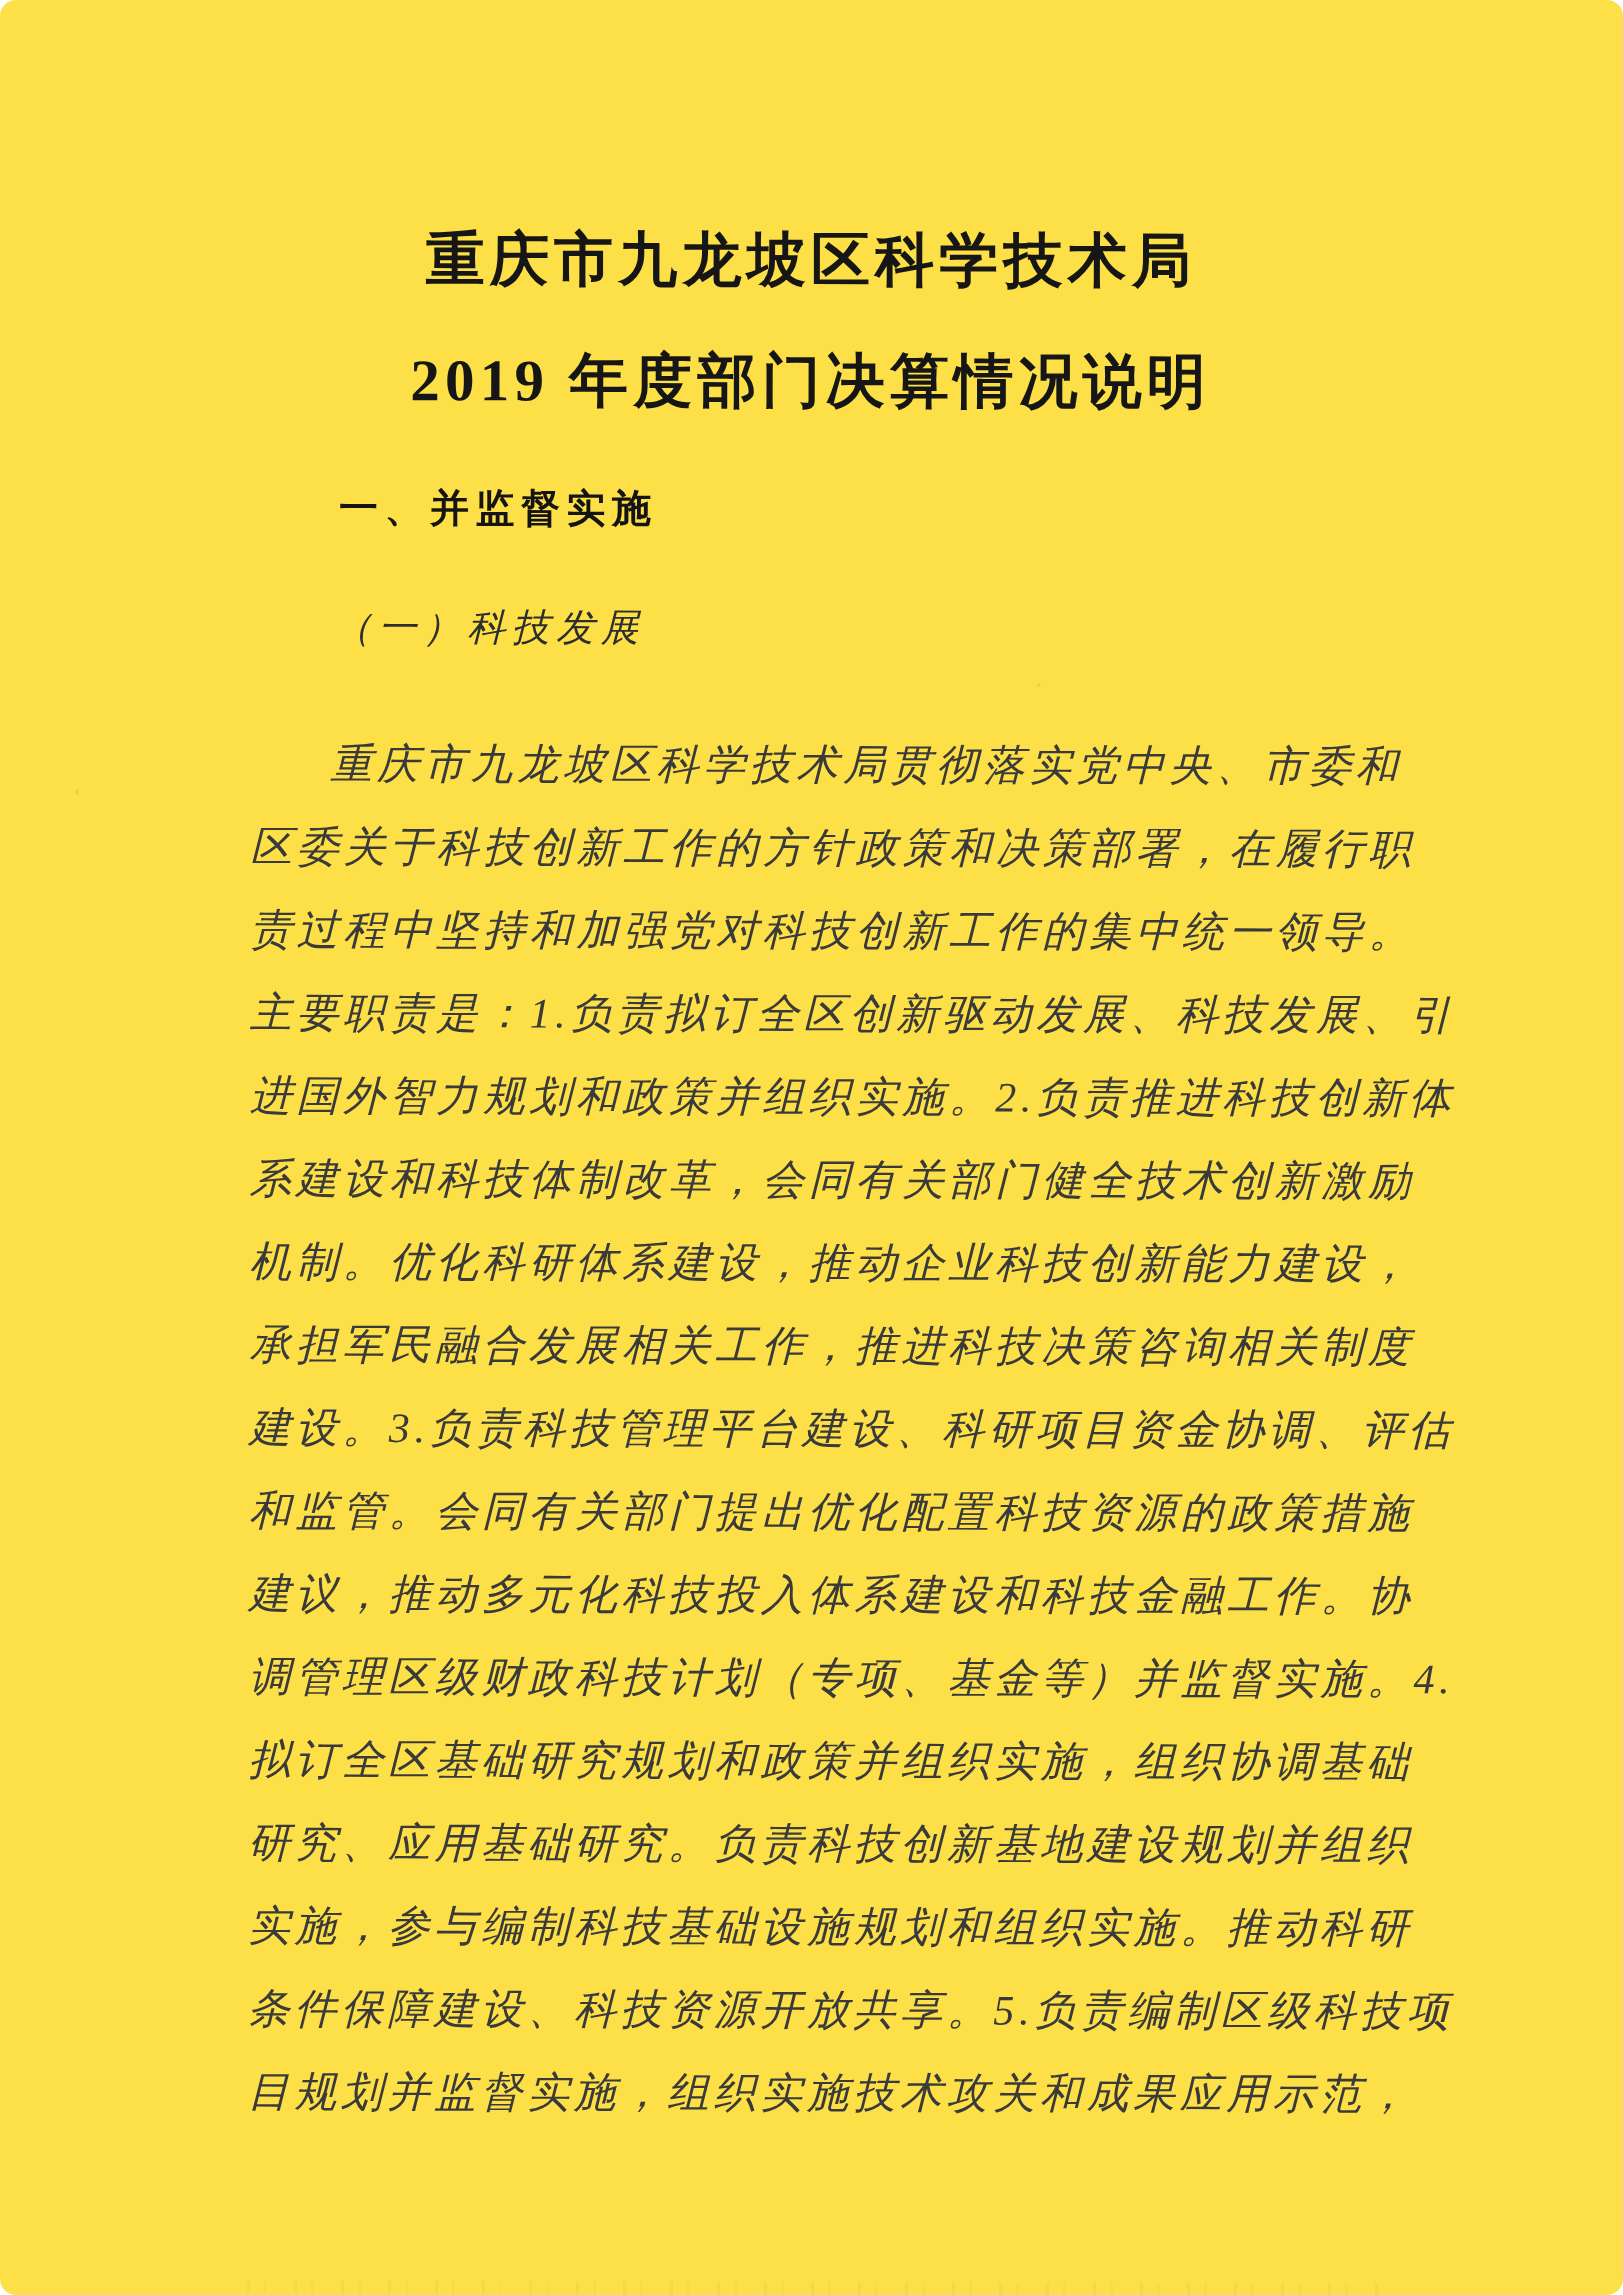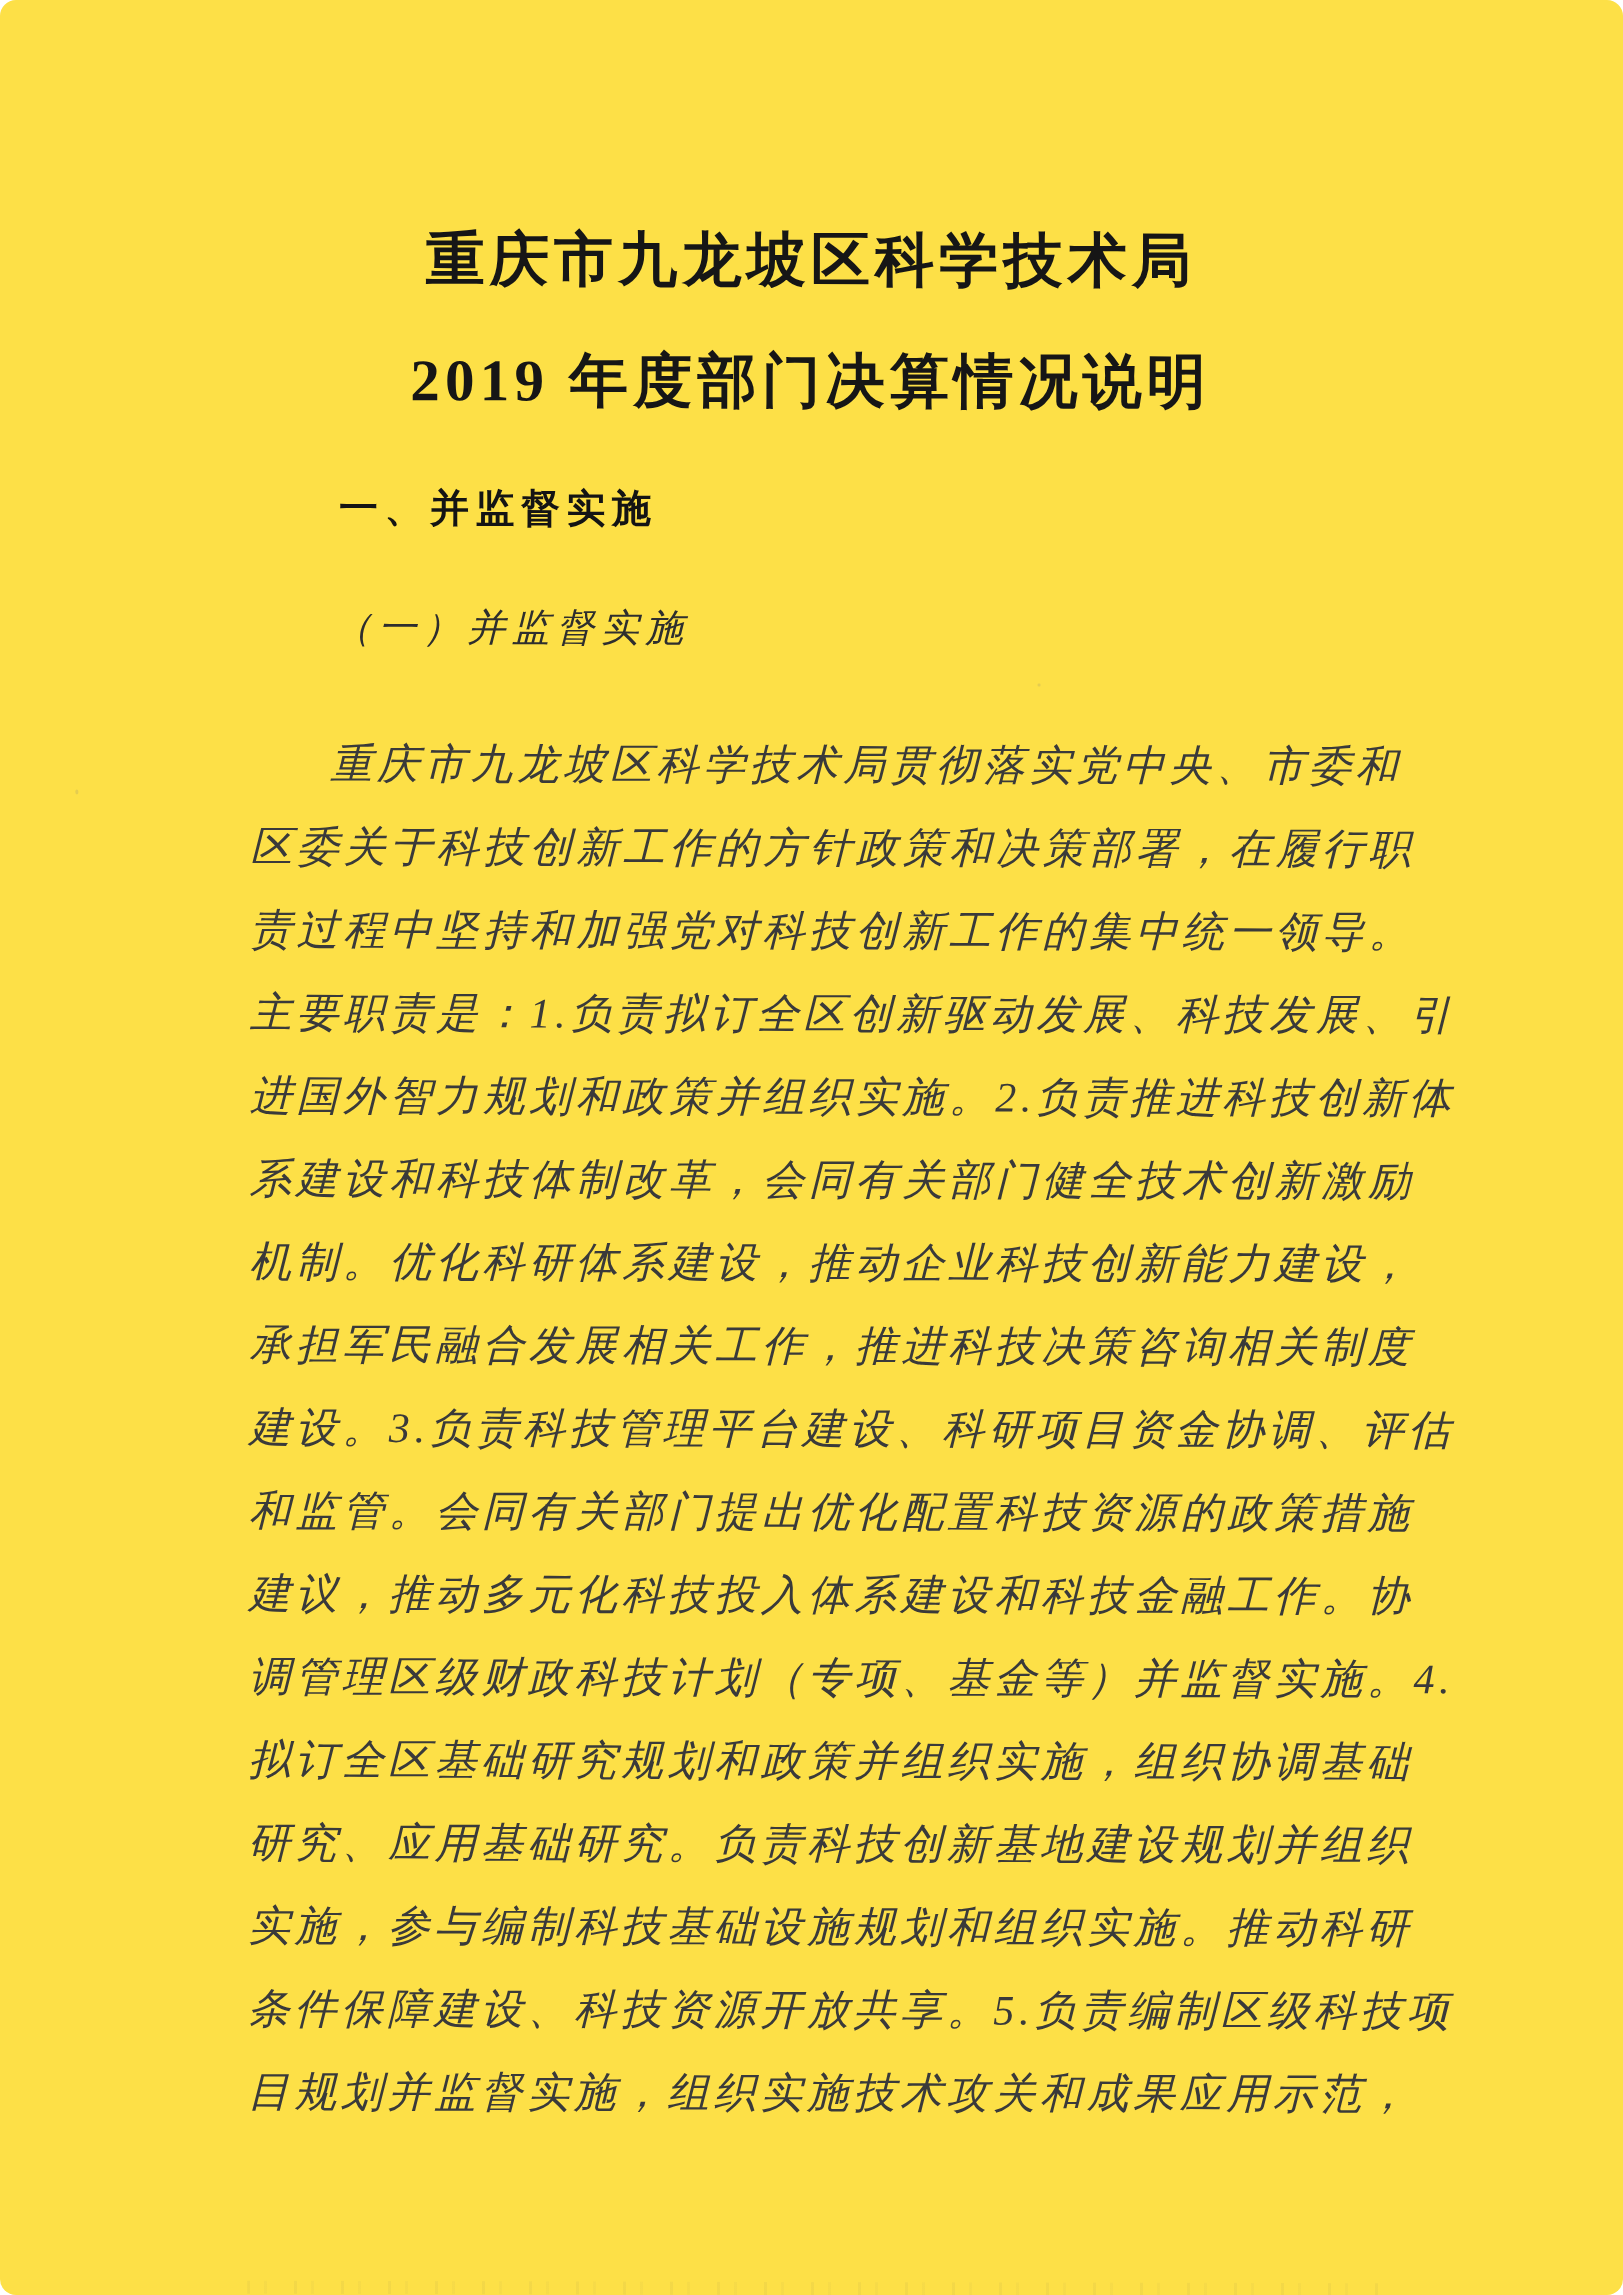--- a/index.html
+++ b/index.html
@@ -110,21 +110,21 @@
 
 <div class="page">
   <div class="content">
 
     <div class="doc-title line1">重庆市九龙坡区科学技术局</div>
 
     <div class="doc-title line2">2019 年度部门决算情况说明</div>
 
     <div class="section-heading">一、并监督实施</div>
 
-    <div class="subsection-heading">（一）并监督实施</div>
+    <div class="subsection-heading">（一）科技发展</div>
 
     <div class="body-block">
       <div class="body-line first">重庆市九龙坡区科学技术局贯彻落实党中央、市委和</div>
       <div class="body-line">区委关于科技创新工作的方针政策和决策部署，在履行职</div>
       <div class="body-line">责过程中坚持和加强党对科技创新工作的集中统一领导。</div>
       <div class="body-line">主要职责是：1.负责拟订全区创新驱动发展、科技发展、引</div>
       <div class="body-line">进国外智力规划和政策并组织实施。2.负责推进科技创新体</div>
       <div class="body-line">系建设和科技体制改革，会同有关部门健全技术创新激励</div>
       <div class="body-line">机制。优化科研体系建设，推动企业科技创新能力建设，</div>
       <div class="body-line">承担军民融合发展相关工作，推进科技决策咨询相关制度</div>

